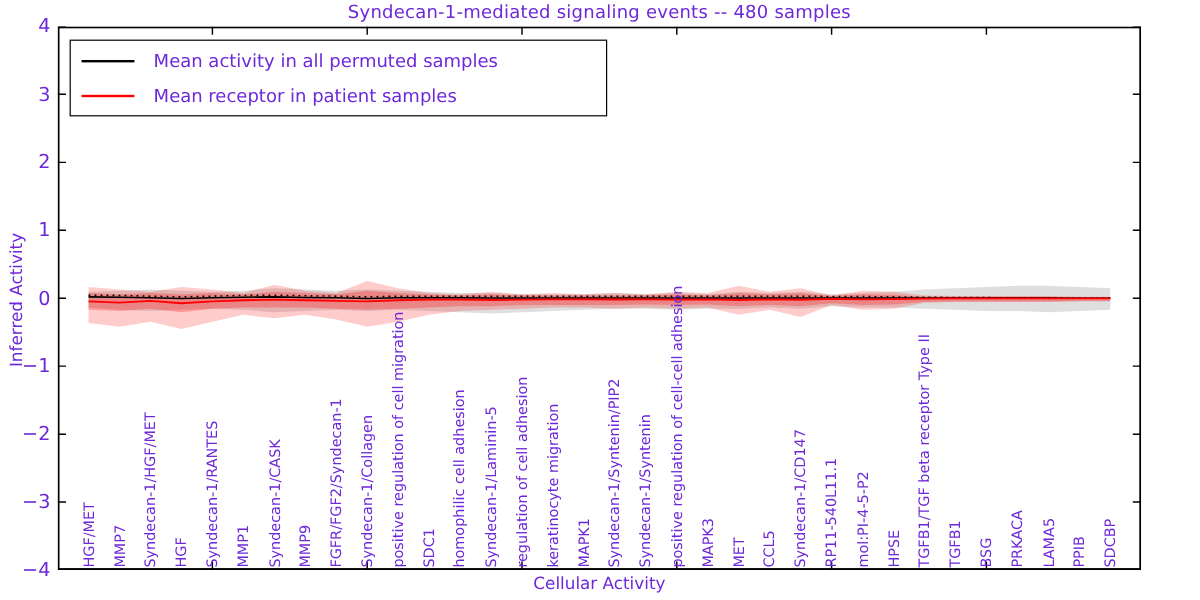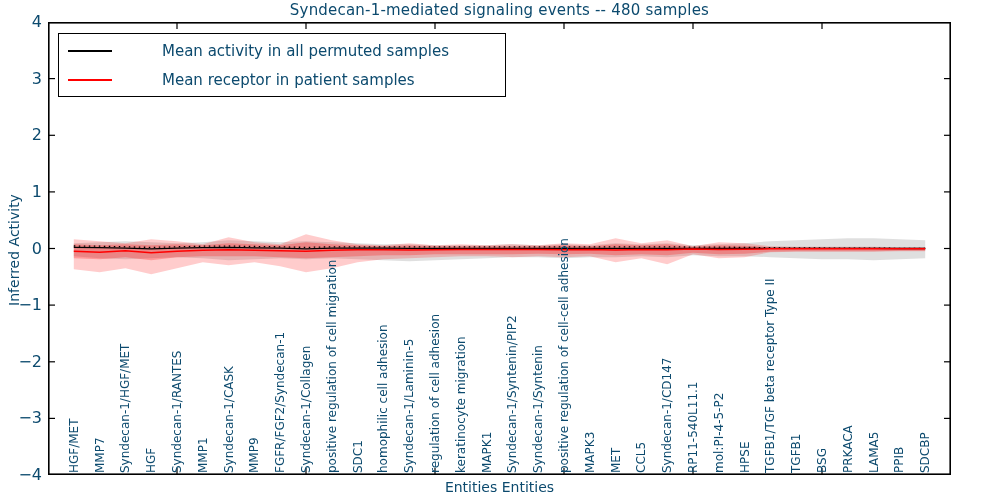--- a/index.html
+++ b/index.html
@@ -1,18 +1,18 @@
 <!DOCTYPE html>
 <html><head>
 <meta charset="utf-8">
 <style>
   html,body{margin:0;padding:0;background:#fff;}
   #fig{
     position:relative;width:1000px;height:500px;background:#ffffff;
-    font-family:"DejaVu Sans",sans-serif;color:#0c4a6e;overflow:hidden;
+    font-family:"DejaVu Sans",sans-serif;color:#6d28d9;overflow:hidden;
   }
   #title{
     position:absolute;left:48px;top:1px;width:903px;text-align:center;
     font-size:15px;letter-spacing:.2px;
   }
   #ylabel{
     position:absolute;left:14px;top:250px;white-space:nowrap;
     transform:translate(-50%,-50%) rotate(-90deg);font-size:14px;
   }
   #xlabel{
@@ -27,31 +27,31 @@
   .entlabel{
     position:absolute;font-size:12px;line-height:12px;white-space:nowrap;
     transform:rotate(-90deg);transform-origin:0 0;z-index:3;
   }
   #legend{
     position:absolute;left:58px;top:33px;width:448px;height:64px;
     background:#fff;border:1.3px solid #000;z-index:5;
     display:flex;flex-direction:column;justify-content:space-around;
     box-sizing:border-box;padding:2px 0;
   }
-  .lrow{display:flex;align-items:center;height:28px;gap:34px;}
+  .lrow{display:flex;align-items:center;height:28px;}
   .lline{display:inline-block;width:44px;height:2px;margin-left:9px;flex:none;}
   .ltext{font-size:15px;margin-left:16px;white-space:nowrap;}
 </style>
 </head>
 <body>
 
 <div id="fig">
   <div id="title">Syndecan-1-mediated signaling events -- 480 samples</div>
   <div id="ylabel">Inferred Activity</div>
-  <div id="xlabel">Entities Entities</div>
+  <div id="xlabel">Cellular Activity</div>
   <div id="yticks">
       <div class="ytick" style="top: 22px;">4</div>
       <div class="ytick" style="top: 78.625px;">3</div>
       <div class="ytick" style="top: 135.25px;">2</div>
       <div class="ytick" style="top: 191.875px;">1</div>
       <div class="ytick" style="top: 248.5px;">0</div>
       <div class="ytick" style="top: 305.125px;">−1</div>
       <div class="ytick" style="top: 361.75px;">−2</div>
       <div class="ytick" style="top: 418.375px;">−3</div>
       <div class="ytick" style="top: 475px;">−4</div>

